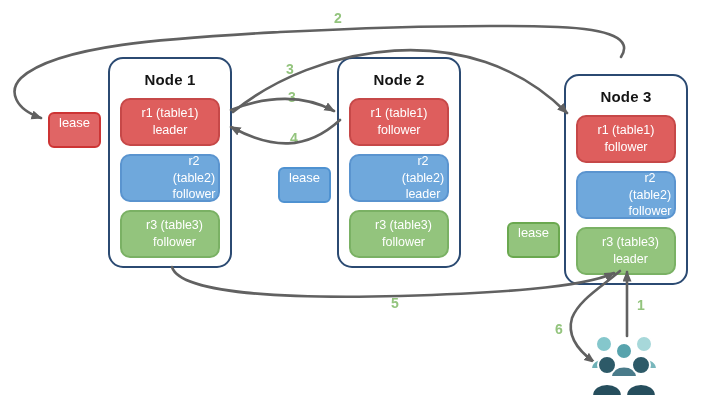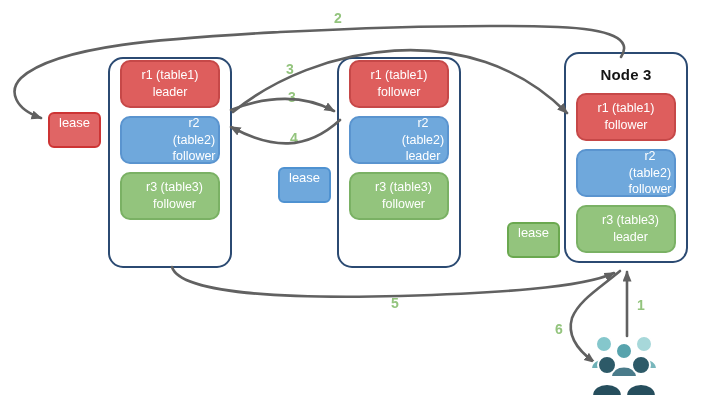--- a/index.html
+++ b/index.html
@@ -8,21 +8,21 @@
     overflow:hidden; font-family:"Liberation Sans", sans-serif;
   }
 
   
   .node {
     position:absolute; width:124px; height:211px; box-sizing:border-box;
     background:#ffffff; border:2px solid #2b4a72; border-radius:15px;
   }
   .node--1 { left:108px; top:57px; }
   .node--2 { left:337px; top:57px; }
-  .node--3 { left:564px; top:52px; }
+  .node--3 { left:564px; top:74px; }
   .node__title {
     text-align:center; font-weight:bold; font-size:15px; color:#151515;
     margin:12px 0 10px 0; letter-spacing:.2px;
   }
   .replica {
     width:100px; height:48px; box-sizing:border-box; margin:1px auto 8px auto;
     border-radius:10px; border:2px solid transparent;
     display:flex; flex-direction:column; align-items:center; justify-content:center;
     color:#ffffff; font-size:12.5px; line-height:1.35; text-align:center;
   }
@@ -57,35 +57,37 @@
 
   
   #users { position:absolute; left:588px; top:334px; }
 </style>
 </head>
 <body>
 
 <div id="canvas">
 
   <div class="node node--1">
+    <div class="node__title">Node 1</div>
     <div class="replica replica--red">
       <span>r1 (table1)</span>
       <span>leader</span>
     </div>
     <div class="replica replica--blue">
       <span>r2 (table2)</span>
       <span>follower</span>
     </div>
     <div class="replica replica--green">
       <span>r3 (table3)</span>
       <span>follower</span>
     </div>
   </div>
 
   <div class="node node--2">
+    <div class="node__title">Node 2</div>
     <div class="replica replica--red">
       <span>r1 (table1)</span>
       <span>follower</span>
     </div>
     <div class="replica replica--blue">
       <span>r2 (table2)</span>
       <span>leader</span>
     </div>
     <div class="replica replica--green">
       <span>r3 (table3)</span>

